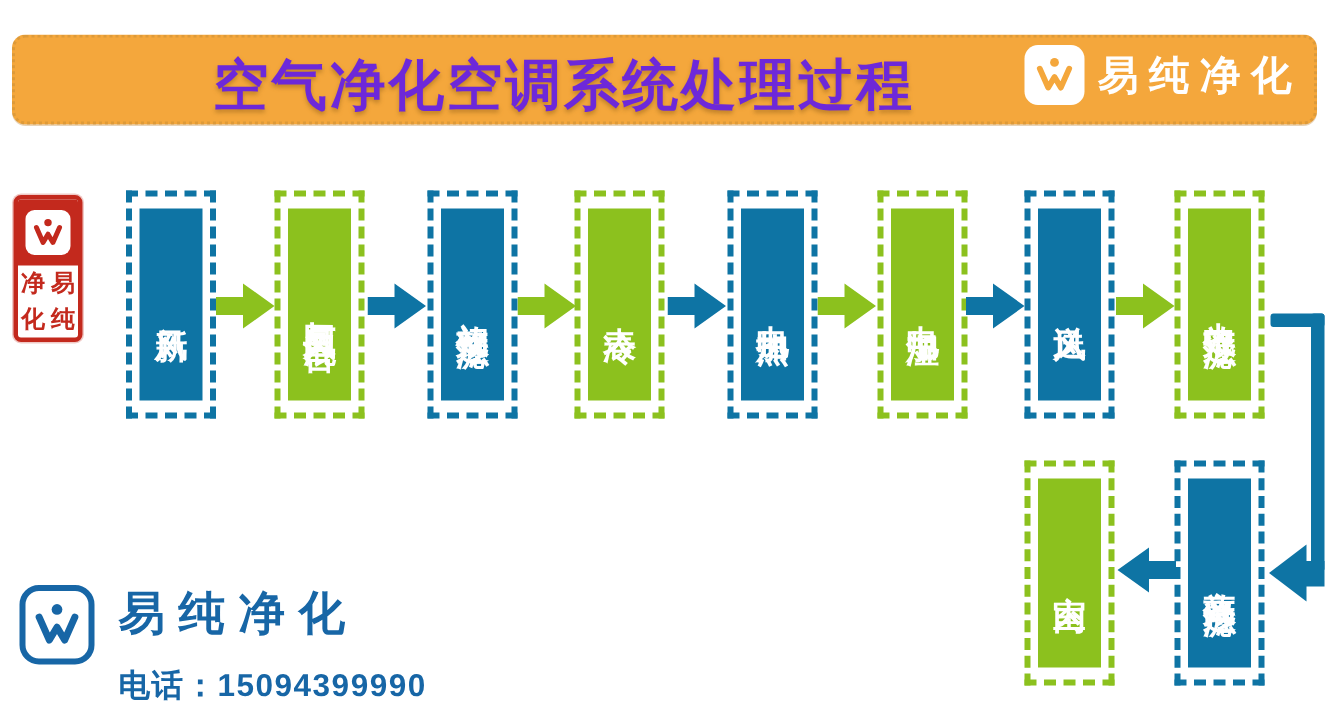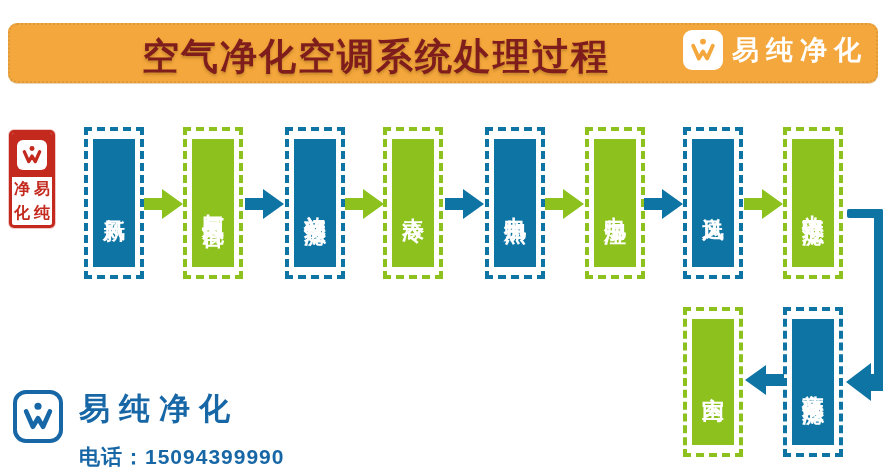--- a/index.html
+++ b/index.html
@@ -9,21 +9,21 @@
   }
 
   
   .banner {
     position:absolute; left:8px; top:23px; width:866px; height:56px;
     background:#F4A73C; border:2px dotted #DD9A39; border-radius:9px;
     box-shadow:0 1px 0 rgba(190,130,45,.35);
   }
   .banner-title {
     position:absolute; left:132px; top:7px; white-space:nowrap;
-    font-size:37px; font-weight:bold; color:#7f1d1d; letter-spacing:2px;
+    font-size:37px; font-weight:bold; color:#6d28d9; letter-spacing:2px;
     text-shadow:0 2px 3px rgba(176,117,35,.75);
   }
   .banner-brand { position:absolute; top:5px; right:8px; display:flex; align-items:center; gap:9px; }
   .brand-icon {
     width:40px; height:40px; background:#ffffff; border-radius:9px;
     display:flex; align-items:center; justify-content:center; flex:0 0 auto;
   }
   .brand-text { color:#ffffff; }
   .brand-name { font-size:27px; font-weight:bold; letter-spacing:7px; line-height:1.05; white-space:nowrap; }
   .brand-phone { font-size:15px; font-weight:bold; letter-spacing:.5px; white-space:nowrap; margin-top:1px; }

